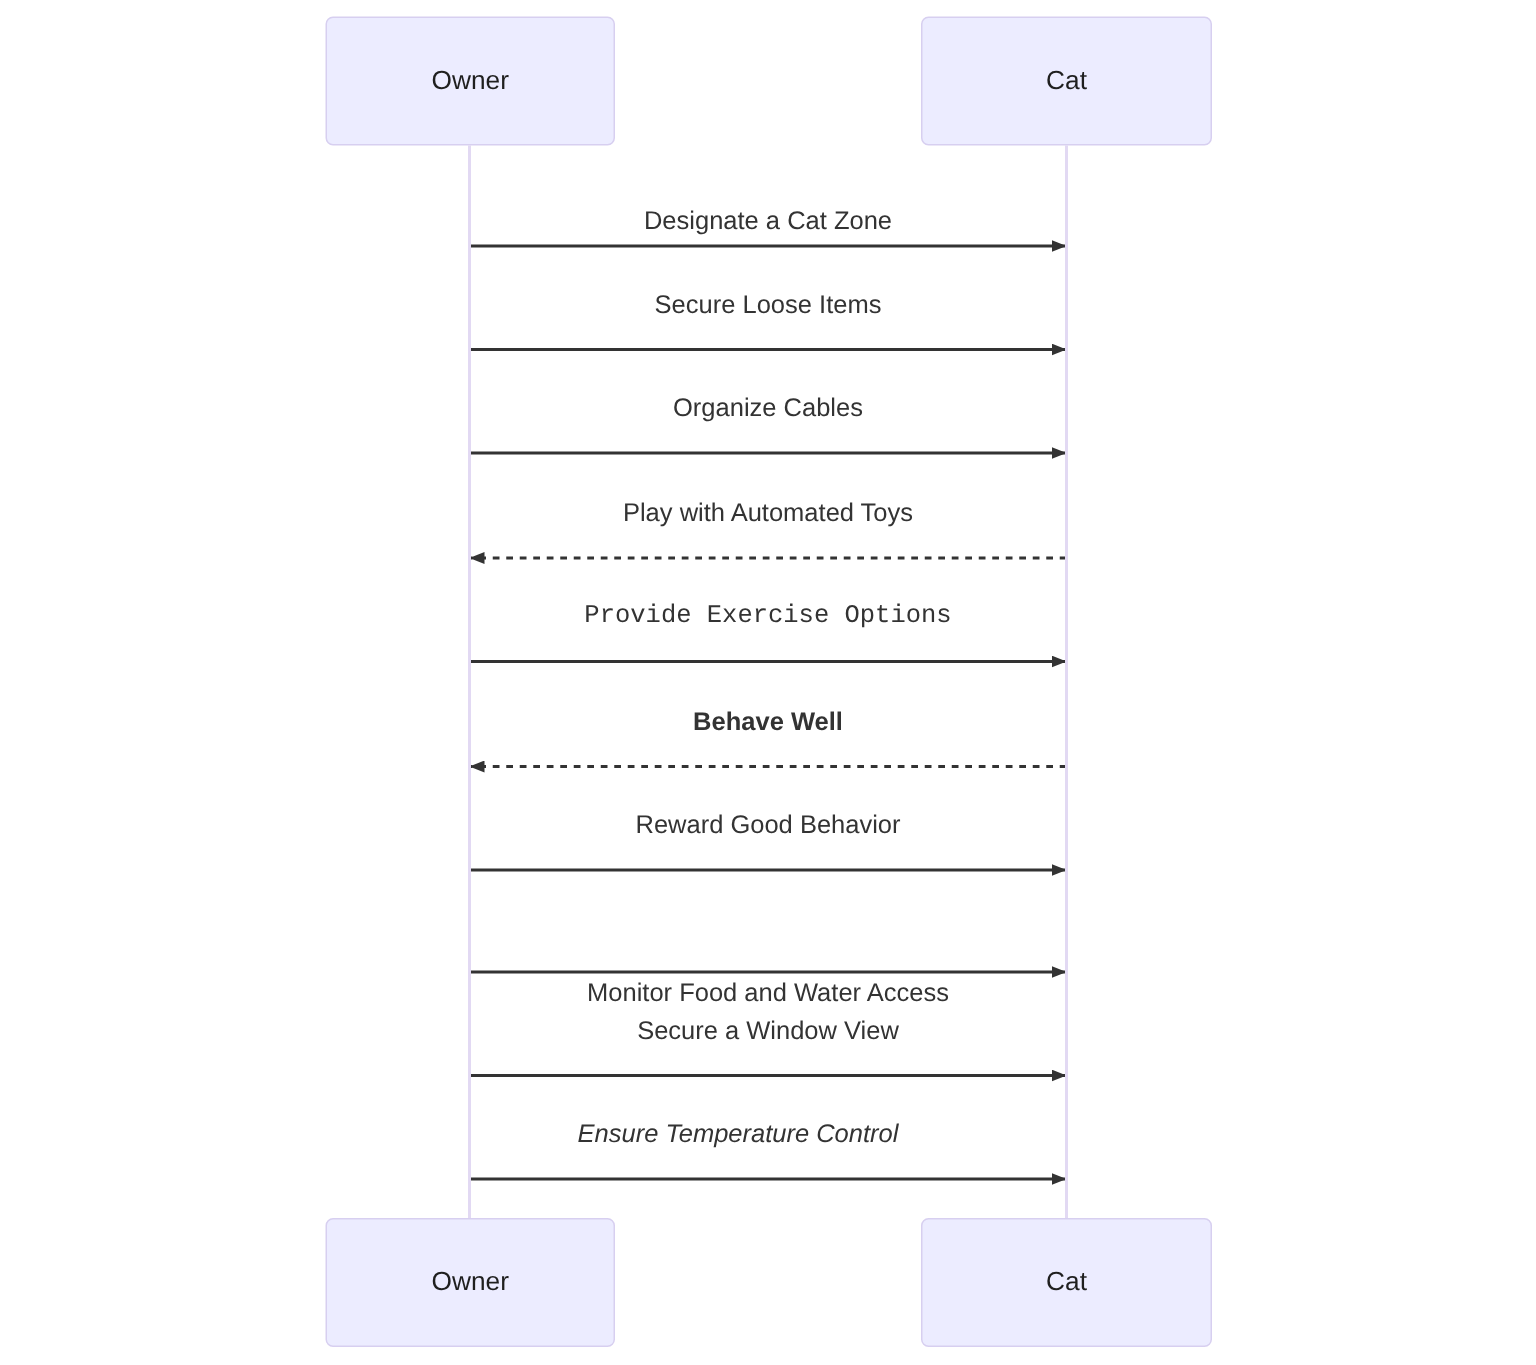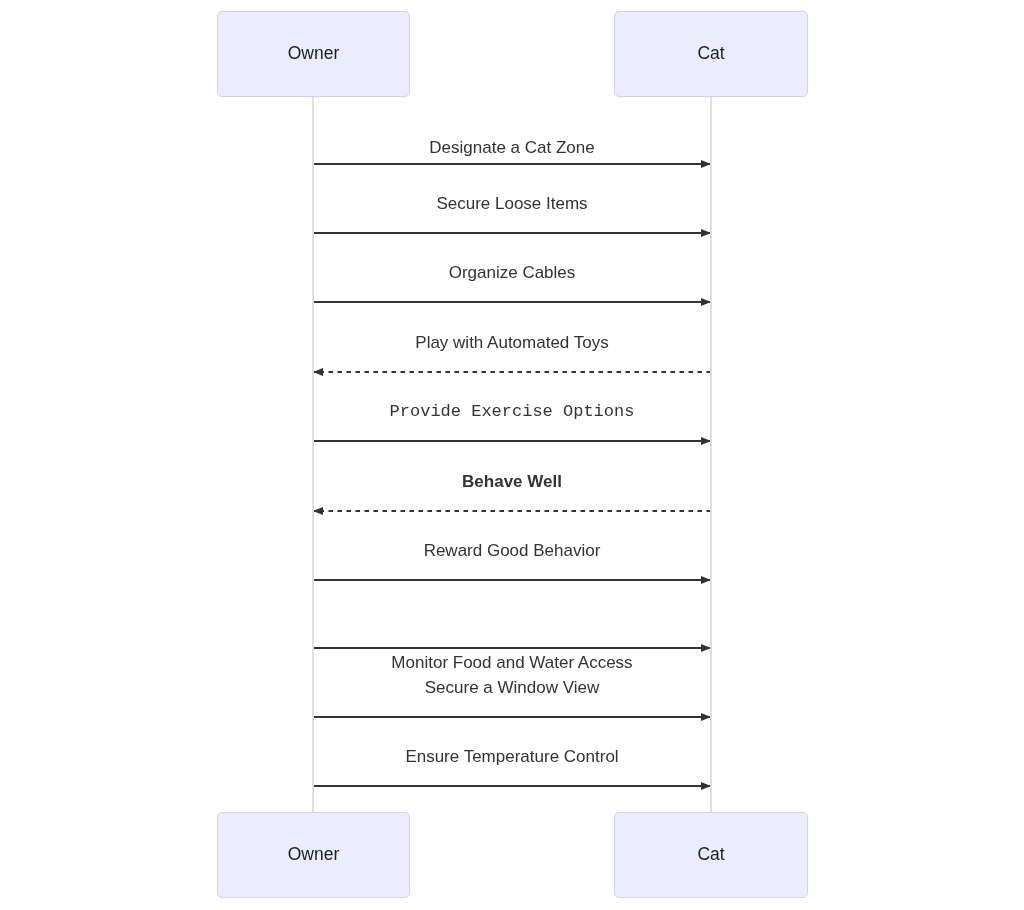--- a/index.html
+++ b/index.html
@@ -104,16 +104,16 @@
   <div id="label-layer">
       <div class="message-label" style="left: 512px; top: 134px; margin-top: 13px;">Designate a Cat Zone</div>
       <div class="message-label" style="left: 512px; top: 203px; text-align: center;">Secure Loose Items</div>
       <div class="message-label" style="left: 512px; top: 272px;">Organize Cables</div>
       <div class="message-label" style="left: 512px; top: 342px;">Play with Automated Toys</div>
       <div class="message-label" style="left: 512px; top: 411px; font-family: Liberation Mono, monospace;">Provide Exercise Options</div>
       <div class="message-label" style="left: 512px; top: 481px; font-weight: bold;">Behave Well</div>
       <div class="message-label" style="left: 512px; top: 550px;">Reward Good Behavior</div>
       <div class="message-label" style="left: 512px; top: 618px; margin-top: 44px;">Monitor Food and Water Access</div>
       <div class="message-label" style="left: 512px; top: 687px;">Secure a Window View</div>
-      <div class="message-label" style="left: 512px; top: 756px;">Ensure Temperature Control</div>
+      <div class="message-label" style="left: 492px; top: 756px; font-style: italic;">Ensure Temperature Control</div>
     </div>
 
 </div>
 
 </body></html>

